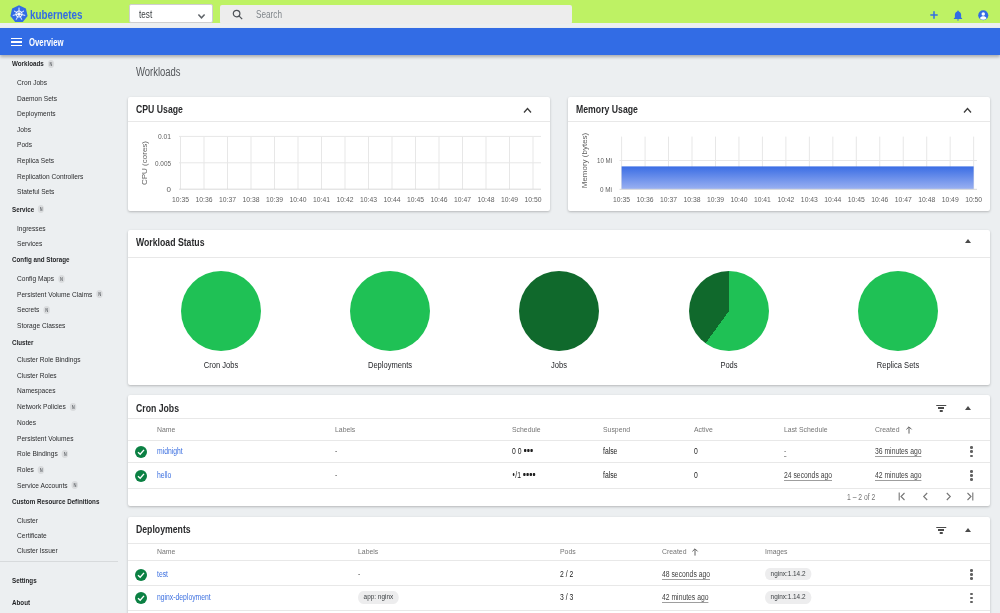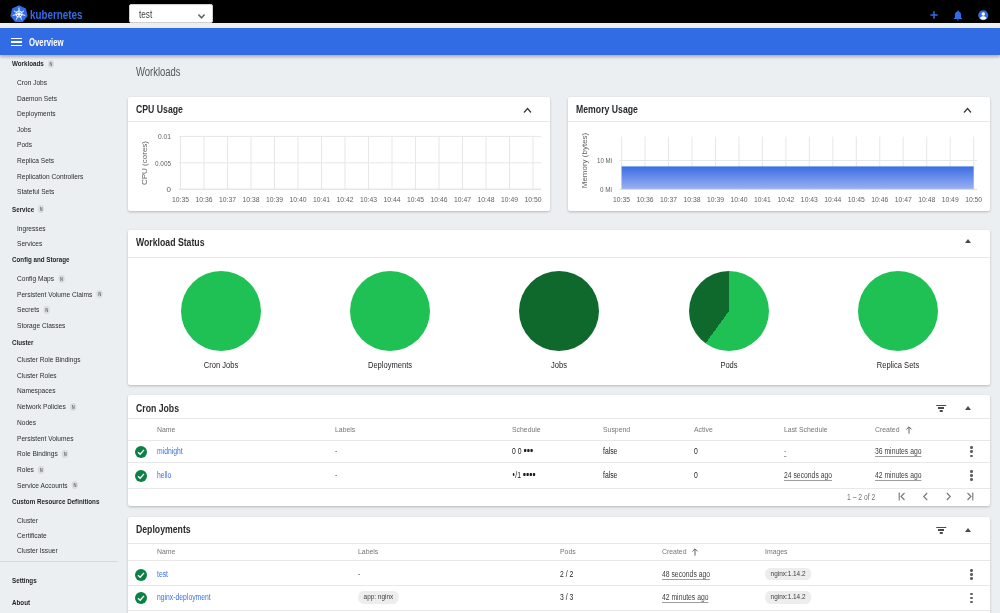--- a/index.html
+++ b/index.html
@@ -1,18 +1,18 @@
 <!DOCTYPE html>
 <html><head>
 <meta charset="utf-8">
 <style>
 * { margin:0; padding:0; box-sizing:border-box; }
 html,body { width:1000px; height:613px; overflow:hidden; font-family:"Liberation Sans", sans-serif; background:#eceff1; }
 
-#topbar { position:absolute; left:0; top:0; width:1000px; height:23px; background:#000000; }
+#topbar { position:absolute; left:0; top:0; width:1000px; height:23px; background:#bef264; }
 #logo { position:absolute; left:10px; top:5px; }
 #brand { position:absolute; left:30px; top:8px; font-size:12px; font-weight:bold; color:#326ce5; transform:scaleX(0.82); transform-origin:0 50%; }
 #nssel { position:absolute; left:129px; top:4px; width:84px; height:19px; background:#fff; border:1px solid #cfcfcf; border-radius:2px; }
 #nssel .t { position:absolute; left:9px; top:3.5px; font-size:10px; color:#3c4043; transform:scaleX(0.82); transform-origin:0 50%; }
 #search { position:absolute; left:220px; top:5px; width:352px; height:18.5px; background:#ededed; border-radius:2px; }
 #search .ph { position:absolute; left:36px; top:3.5px; font-size:10px; color:#80868b; transform:scaleX(0.82); transform-origin:0 50%; }
 .ticon { position:absolute; top:0; }
 
 #bluebar { position:absolute; left:0; top:28px; width:1000px; height:27px; background:#326ce5; box-shadow:0 2px 3px rgba(0,0,0,.28); z-index:5; }
 #burger div { position:absolute; left:11px; width:11px; height:1.8px; background:#fff; z-index:6; }
@@ -61,20 +61,27 @@
     </g>
     <circle cx="9" cy="9" r="1.3" fill="#fff"></circle>
   </svg>
   <div id="brand">kubernetes</div>
   <div id="nssel">
       <span class="t">test</span>
       <svg style="position:absolute;right:6px;top:7.5px" width="9" height="7" viewBox="0 0 9 7">
         <path d="M1.4 1.5 L4.5 4.8 L7.6 1.5" stroke="#5f6368" stroke-width="1.5" fill="none"></path>
       </svg>
     </div>
+  <div id="search">
+    <svg style="position:absolute;left:12px;top:4px" width="11" height="11" viewBox="0 0 11 11">
+        <circle cx="4.6" cy="4.6" r="3.3" fill="none" stroke="#4d5156" stroke-width="1.2"></circle>
+        <line x1="7.2" y1="7.2" x2="10.2" y2="10.2" stroke="#4d5156" stroke-width="1.2"></line>
+      </svg>
+    <span class="ph">Search</span>
+  </div>
   <svg class="ticon" style="left:930px;top:11px" width="8" height="8" viewBox="0 0 8 8">
       <line x1="4" y1="0.3" x2="4" y2="7.7" stroke="#326ce5" stroke-width="1.5"></line>
       <line x1="0.3" y1="4" x2="7.7" y2="4" stroke="#326ce5" stroke-width="1.5"></line>
     </svg>
   <svg class="ticon" style="left:953px;top:9.5px" width="10" height="11" viewBox="0 0 13 14">
       <path d="M6.5 13.6c.75 0 1.35-.6 1.35-1.35h-2.7c0 .75.6 1.35 1.35 1.35zm4.05-4.05V6.17c0-2.07-1.1-3.8-3.04-4.26v-.46C7.51.9 7.06.45 6.5.45s-1.01.45-1.01 1v.46C3.54 2.37 2.45 4.1 2.45 6.17v3.38L1.1 10.9v.67h10.8v-.67z" fill="#326ce5"></path>
     </svg>
   <svg class="ticon" style="left:978px;top:10px" width="10.5" height="10.5" viewBox="0 0 15 15">
       <circle cx="7.5" cy="7.5" r="7.2" fill="#326ce5"></circle>
       <circle cx="7.5" cy="5.6" r="2.5" fill="#fff"></circle>

